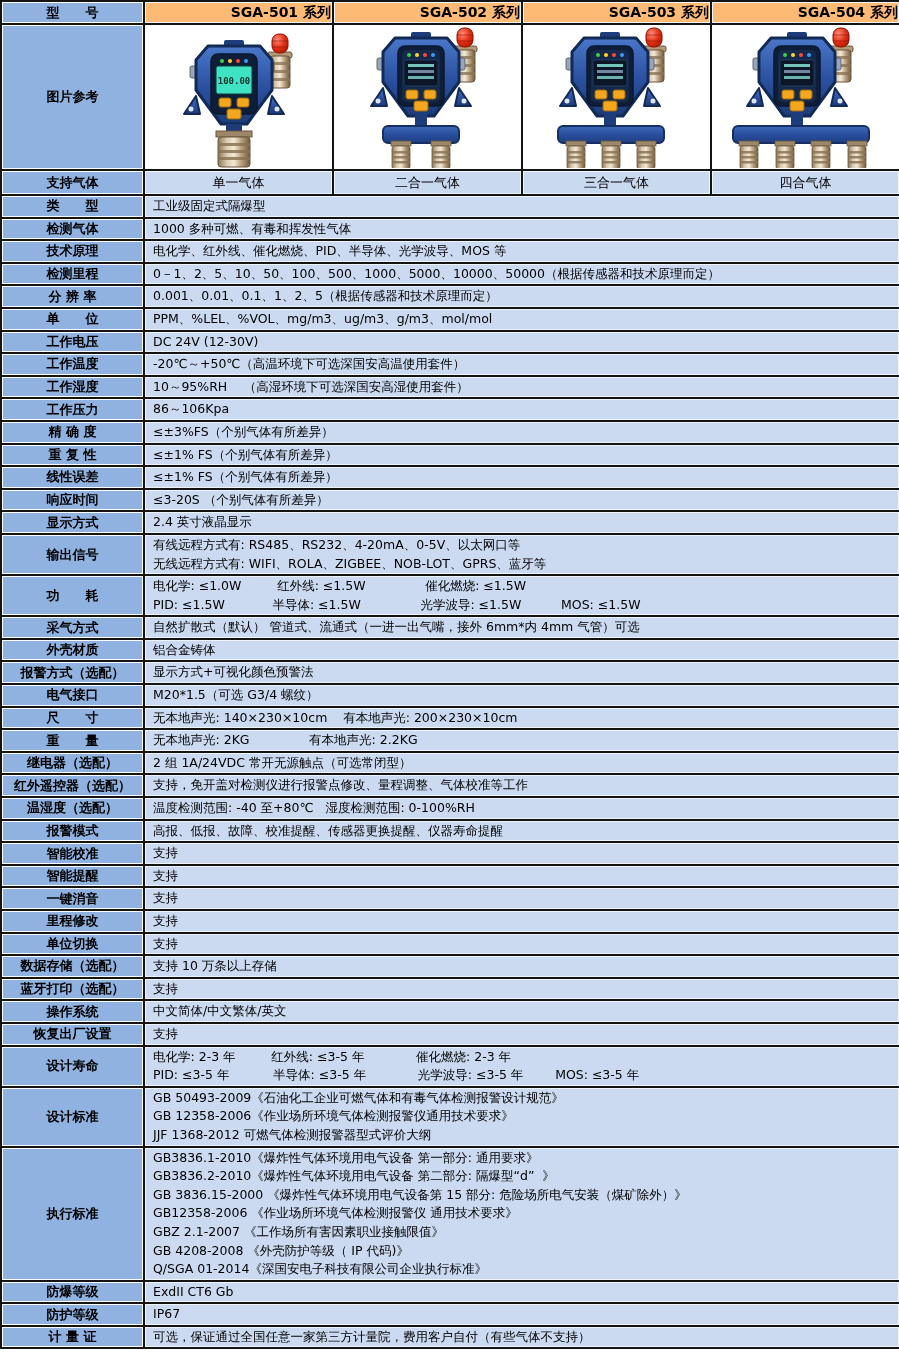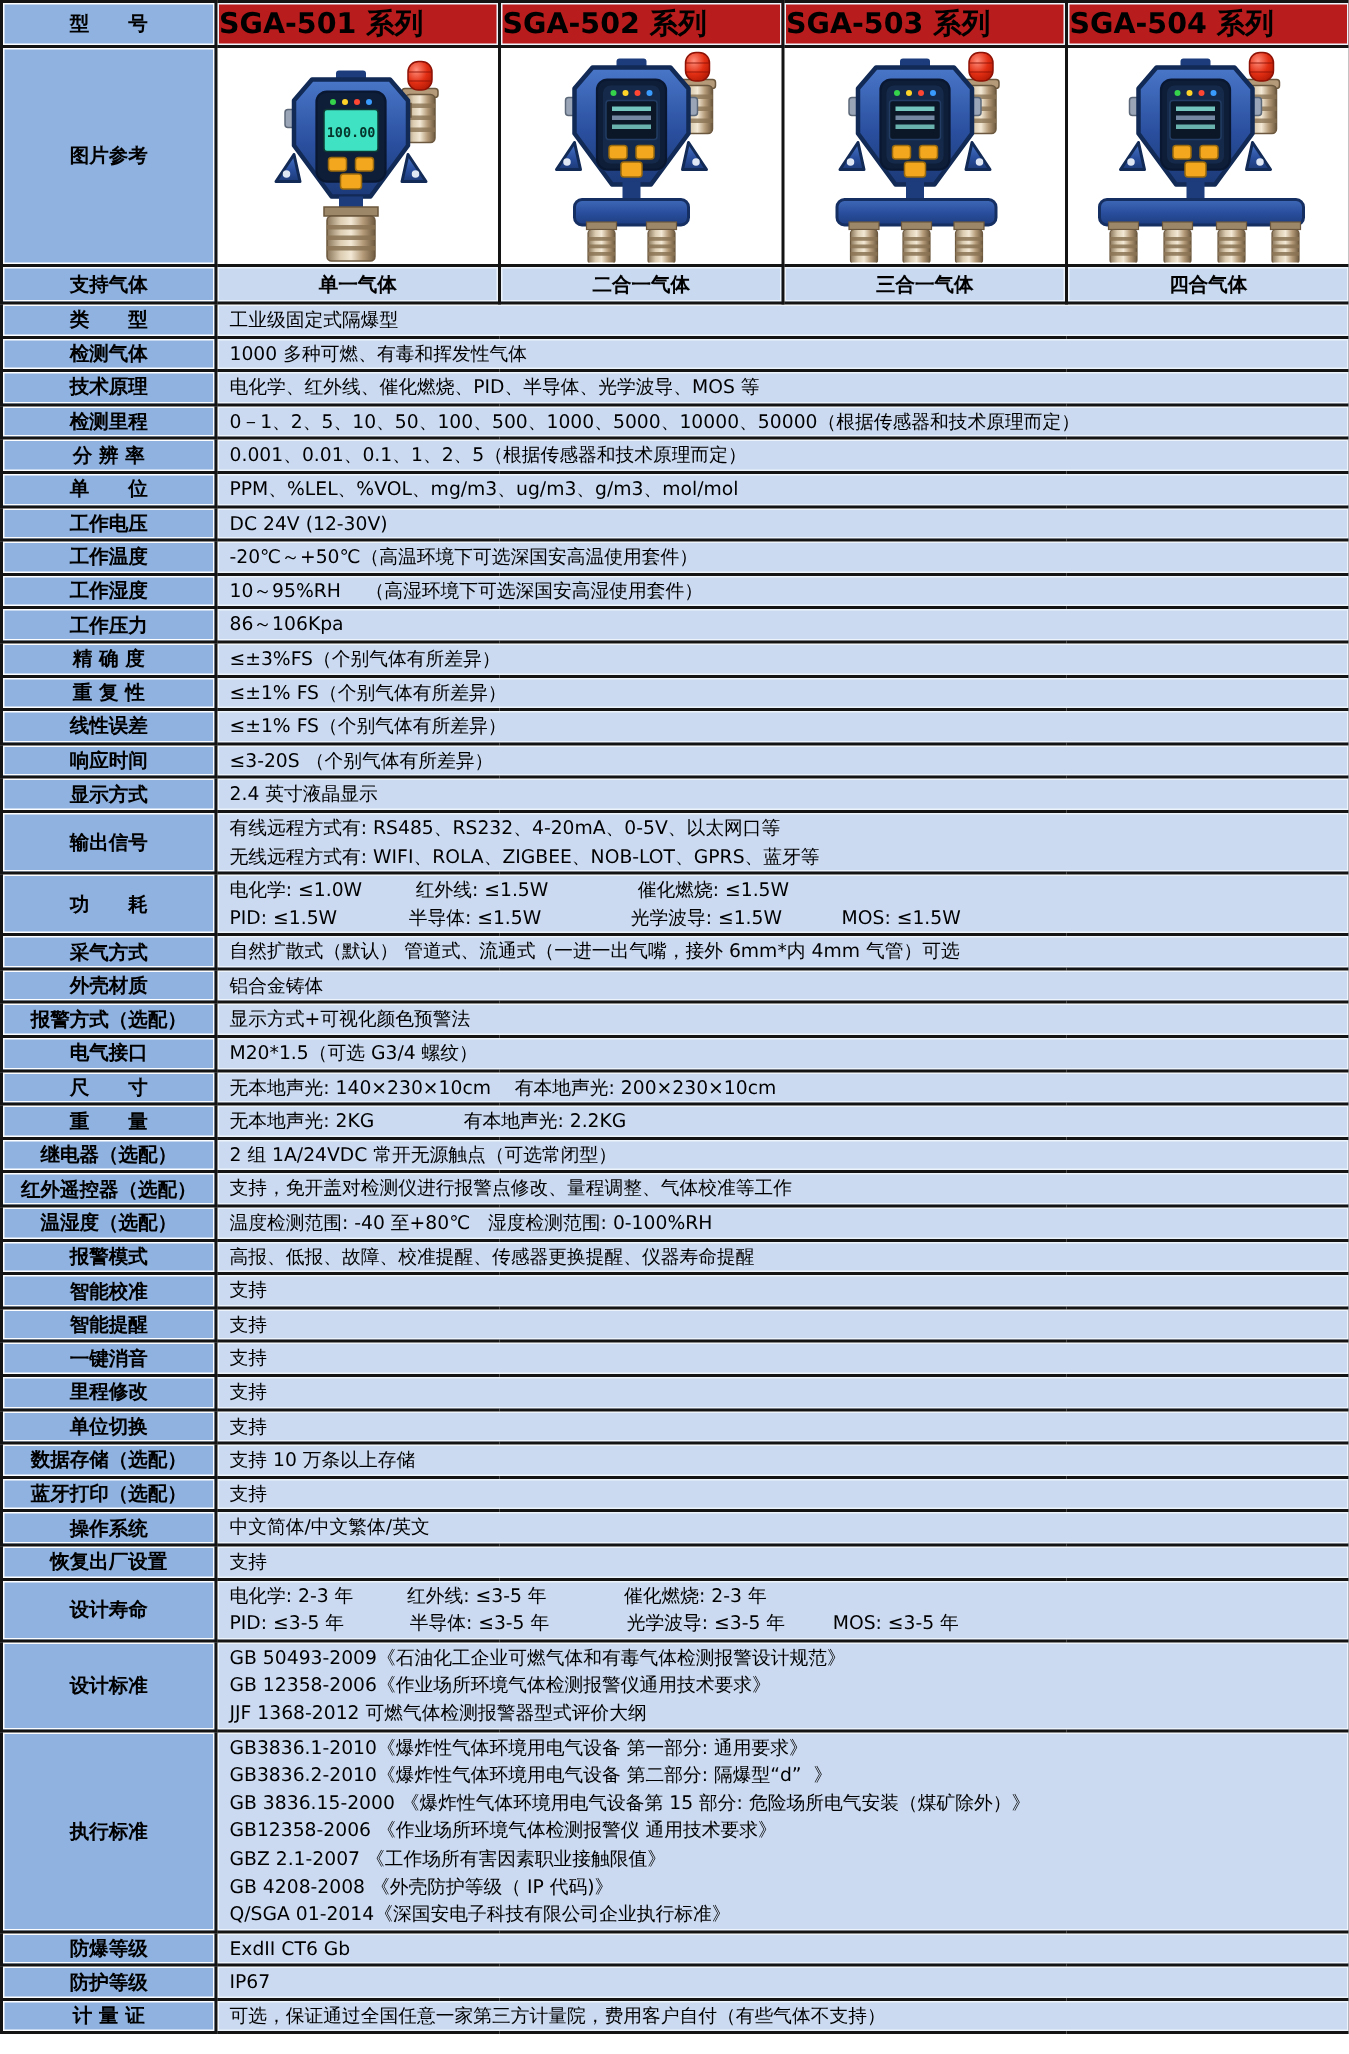--- a/index.html
+++ b/index.html
@@ -4,23 +4,23 @@
 <style>
   html,body{margin:0;padding:0;background:#fff;}
   body{width:899px;font-family:"DejaVu Sans","Liberation Sans",sans-serif;color:#000;}
   table{border-collapse:collapse;width:899px;table-layout:fixed;}
   td,th{border:2px solid #141414;vertical-align:middle;overflow:hidden;}
   .lbl{background:#8FB2E0;box-shadow:inset 0 0 0 1px #fcfdff;font-weight:bold;
        text-align:center;font-size:13px;padding:0 2px;white-space:pre-wrap;}
   .val{background:#CBDAF1;box-shadow:inset 0 0 0 1px #eef4fc;text-align:left;
        font-size:12.5px;padding:1px 16px 1px 8px;white-space:pre-wrap;}
   .ln{height:18.6px;line-height:18.6px;white-space:pre-wrap;}
-  .mh{background:#b91c1c;box-shadow:inset 0 0 0 1px #eef4fc;font-weight:bold;
-      font-size:19px;text-align:left;}
-  .gas{background:#C9D9F0;box-shadow:inset 0 0 0 1px #eef4fc;font-weight:bold;
+  .mh{background:#fdba74;box-shadow:inset 0 0 0 1px #eef4fc;font-weight:bold;
+      font-size:14px;text-align:right;}
+  .gas{background:#C9D9F0;box-shadow:inset 0 0 0 1px #eef4fc;font-weight:normal;
        font-size:13px;text-align:center;height:21px;}
   .imgcell{background:#ffffff;text-align:center;padding:0;}
   tr.hdr{height:23px;padding-left:21px;}
   tr.imgs{height:145px;}
   svg.product{display:block;margin:1px auto;}
 </style>
 </head>
 <body>
 
 <svg width="0" height="0" style="position:absolute" aria-hidden="true">

